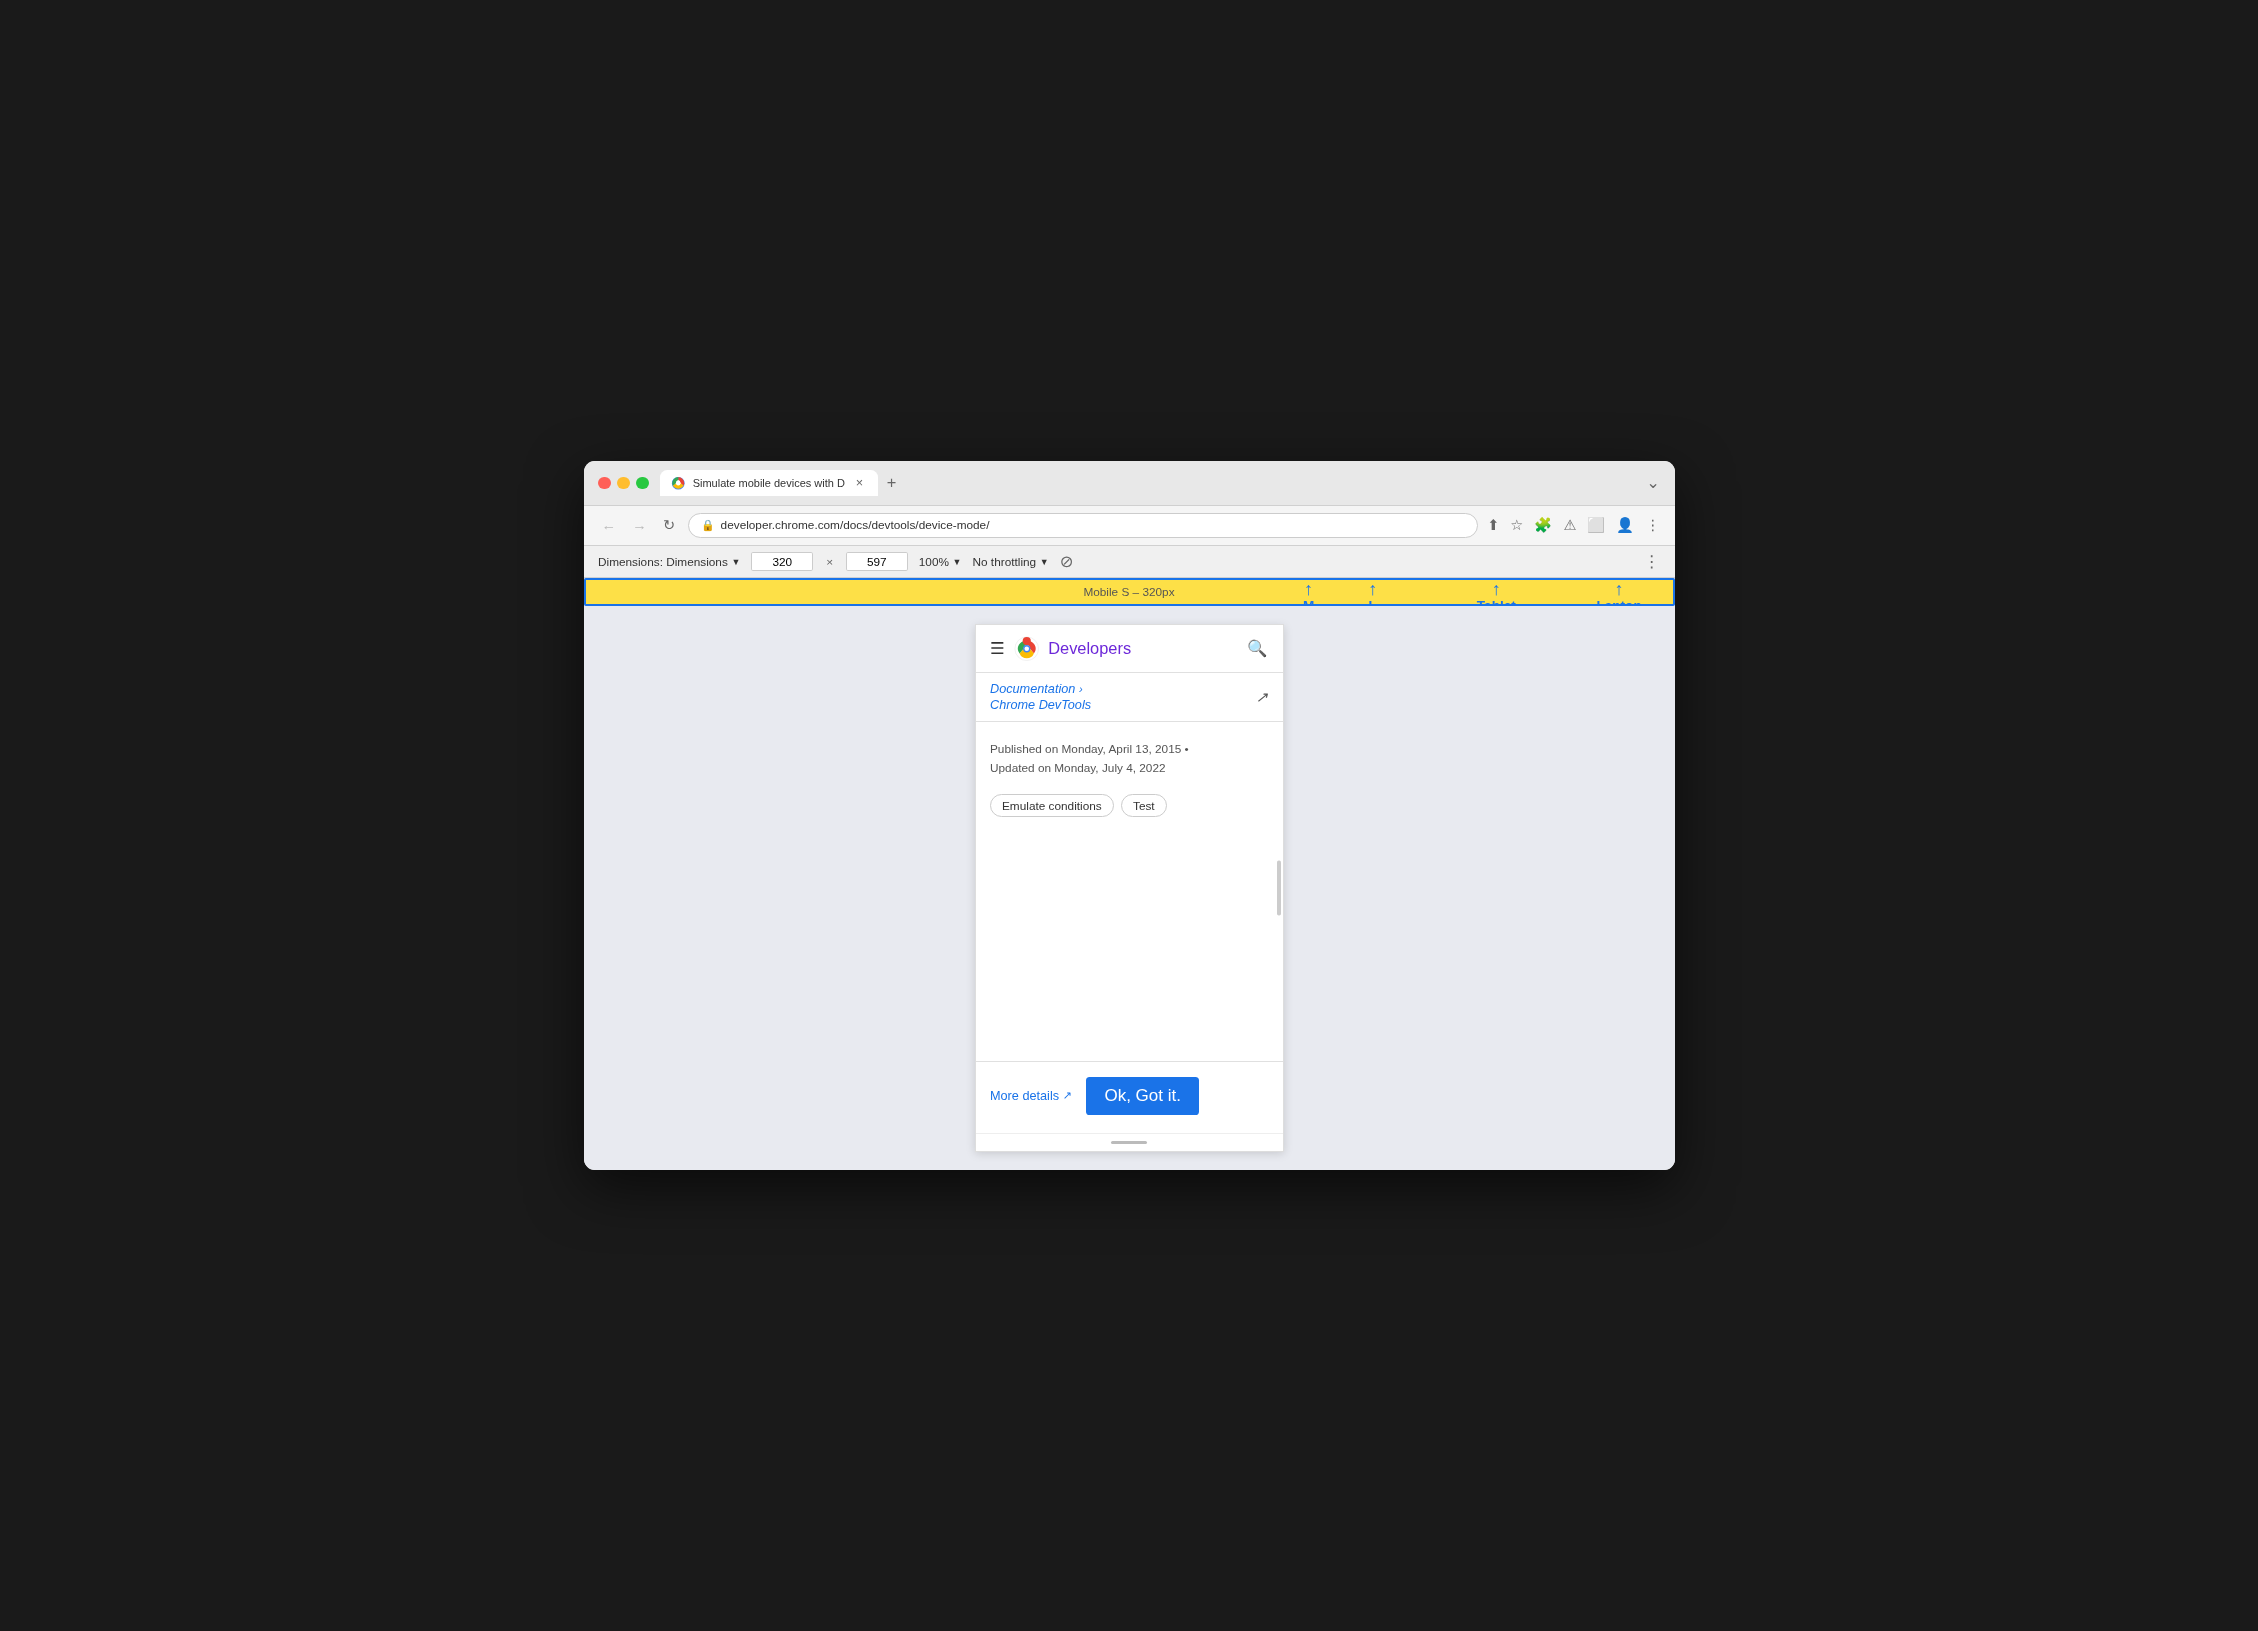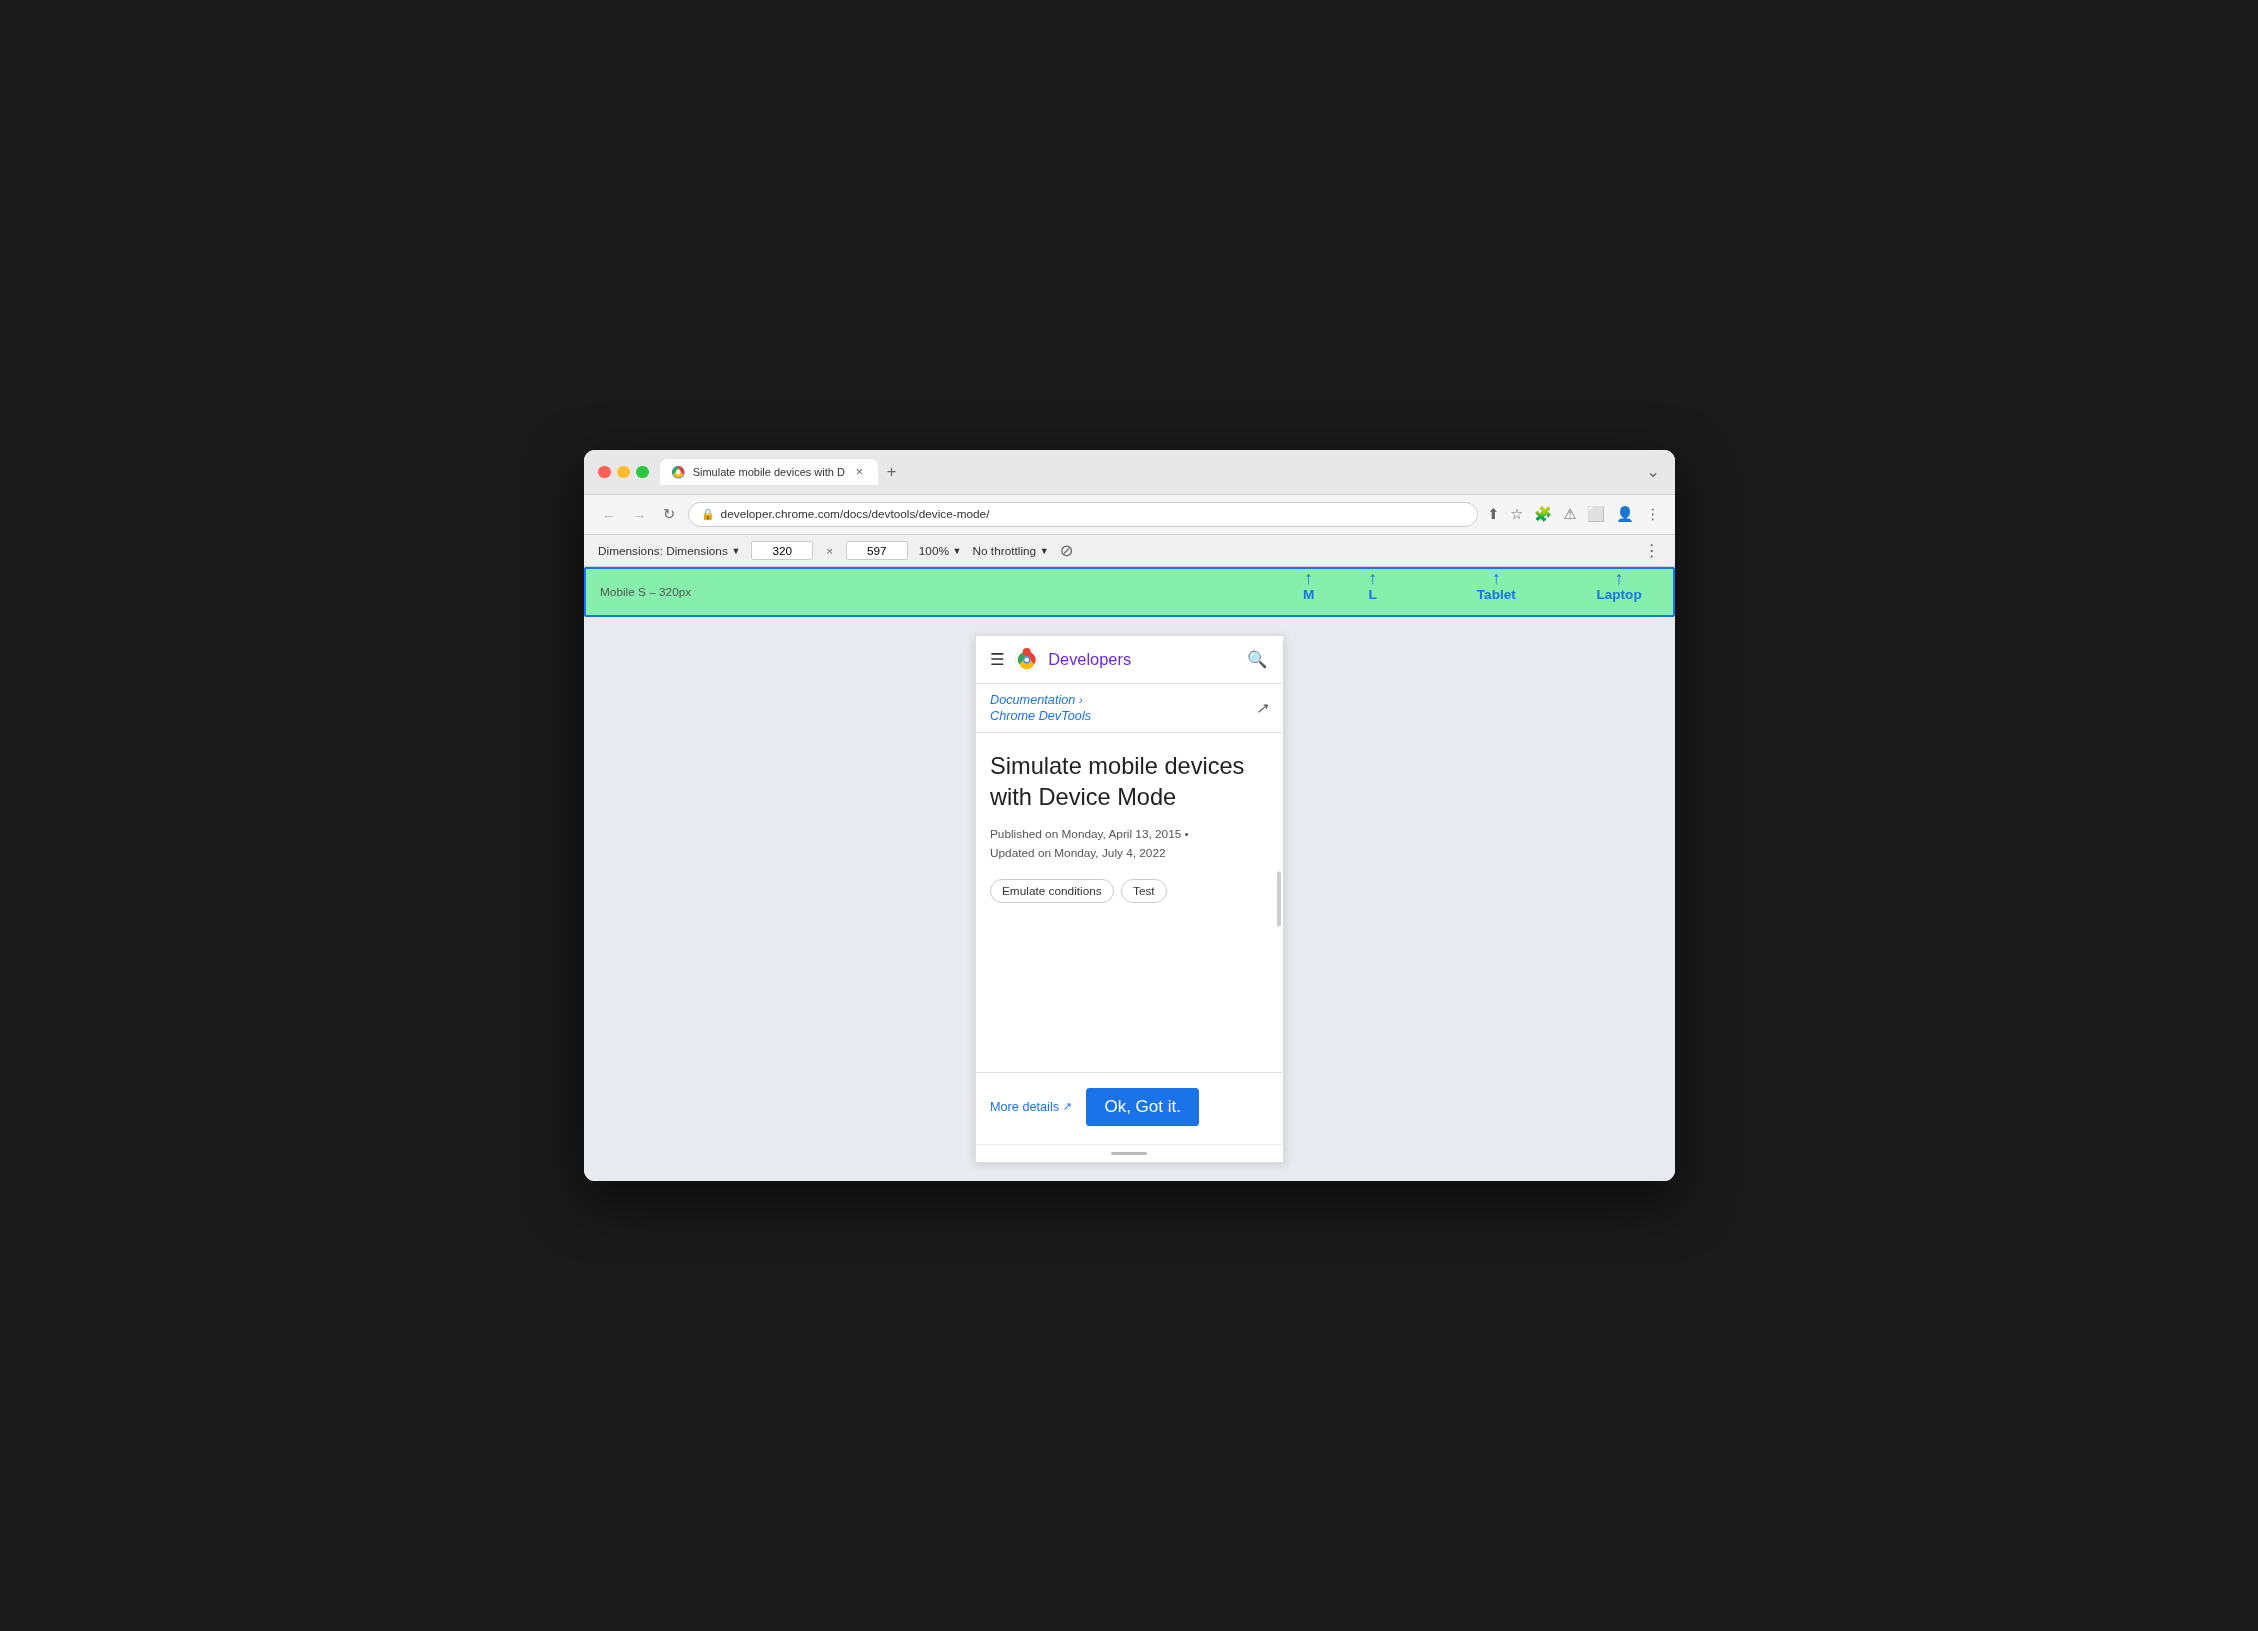--- a/index.html
+++ b/index.html
@@ -200,23 +200,24 @@
       position: relative;
       background: #e8e8e8;
       border: 2.3px solid #1a73e8;
       border-radius: 1.8px;
       margin: 0;
     }
 
     .responsive-bar {
       display: flex;
       align-items: center;
+      justify-content: center;
       padding: 5.5px 14.5px;
-      background: #86efac;
-      height: 46px;
+      background: #fde047;
+      height: 24px;
       position: relative;
     }
 
     .mobile-s-label {
       font-size: 11.8px;
       color: #555;
       text-align: center;
     }
 
     
@@ -530,21 +531,20 @@
             <span class="bc-arrow">›</span>
           </span>
           <span class="breadcrumb-link">
             <span>Chrome DevTools</span>
           </span>
         </div>
         <span class="share-icon">↗</span>
       </div>
 
       <div class="article-content">
-        <h1 class="article-title">Simulate mobile devices with Device Mode</h1>
 
         <div class="article-meta">
           <div>Published on Monday, April 13, 2015 •</div>
           <div>Updated on Monday, July 4, 2022</div>
         </div>
 
         <div class="article-tags">
           <span class="tag">Emulate conditions</span>
           <span class="tag">Test</span>
         </div>

